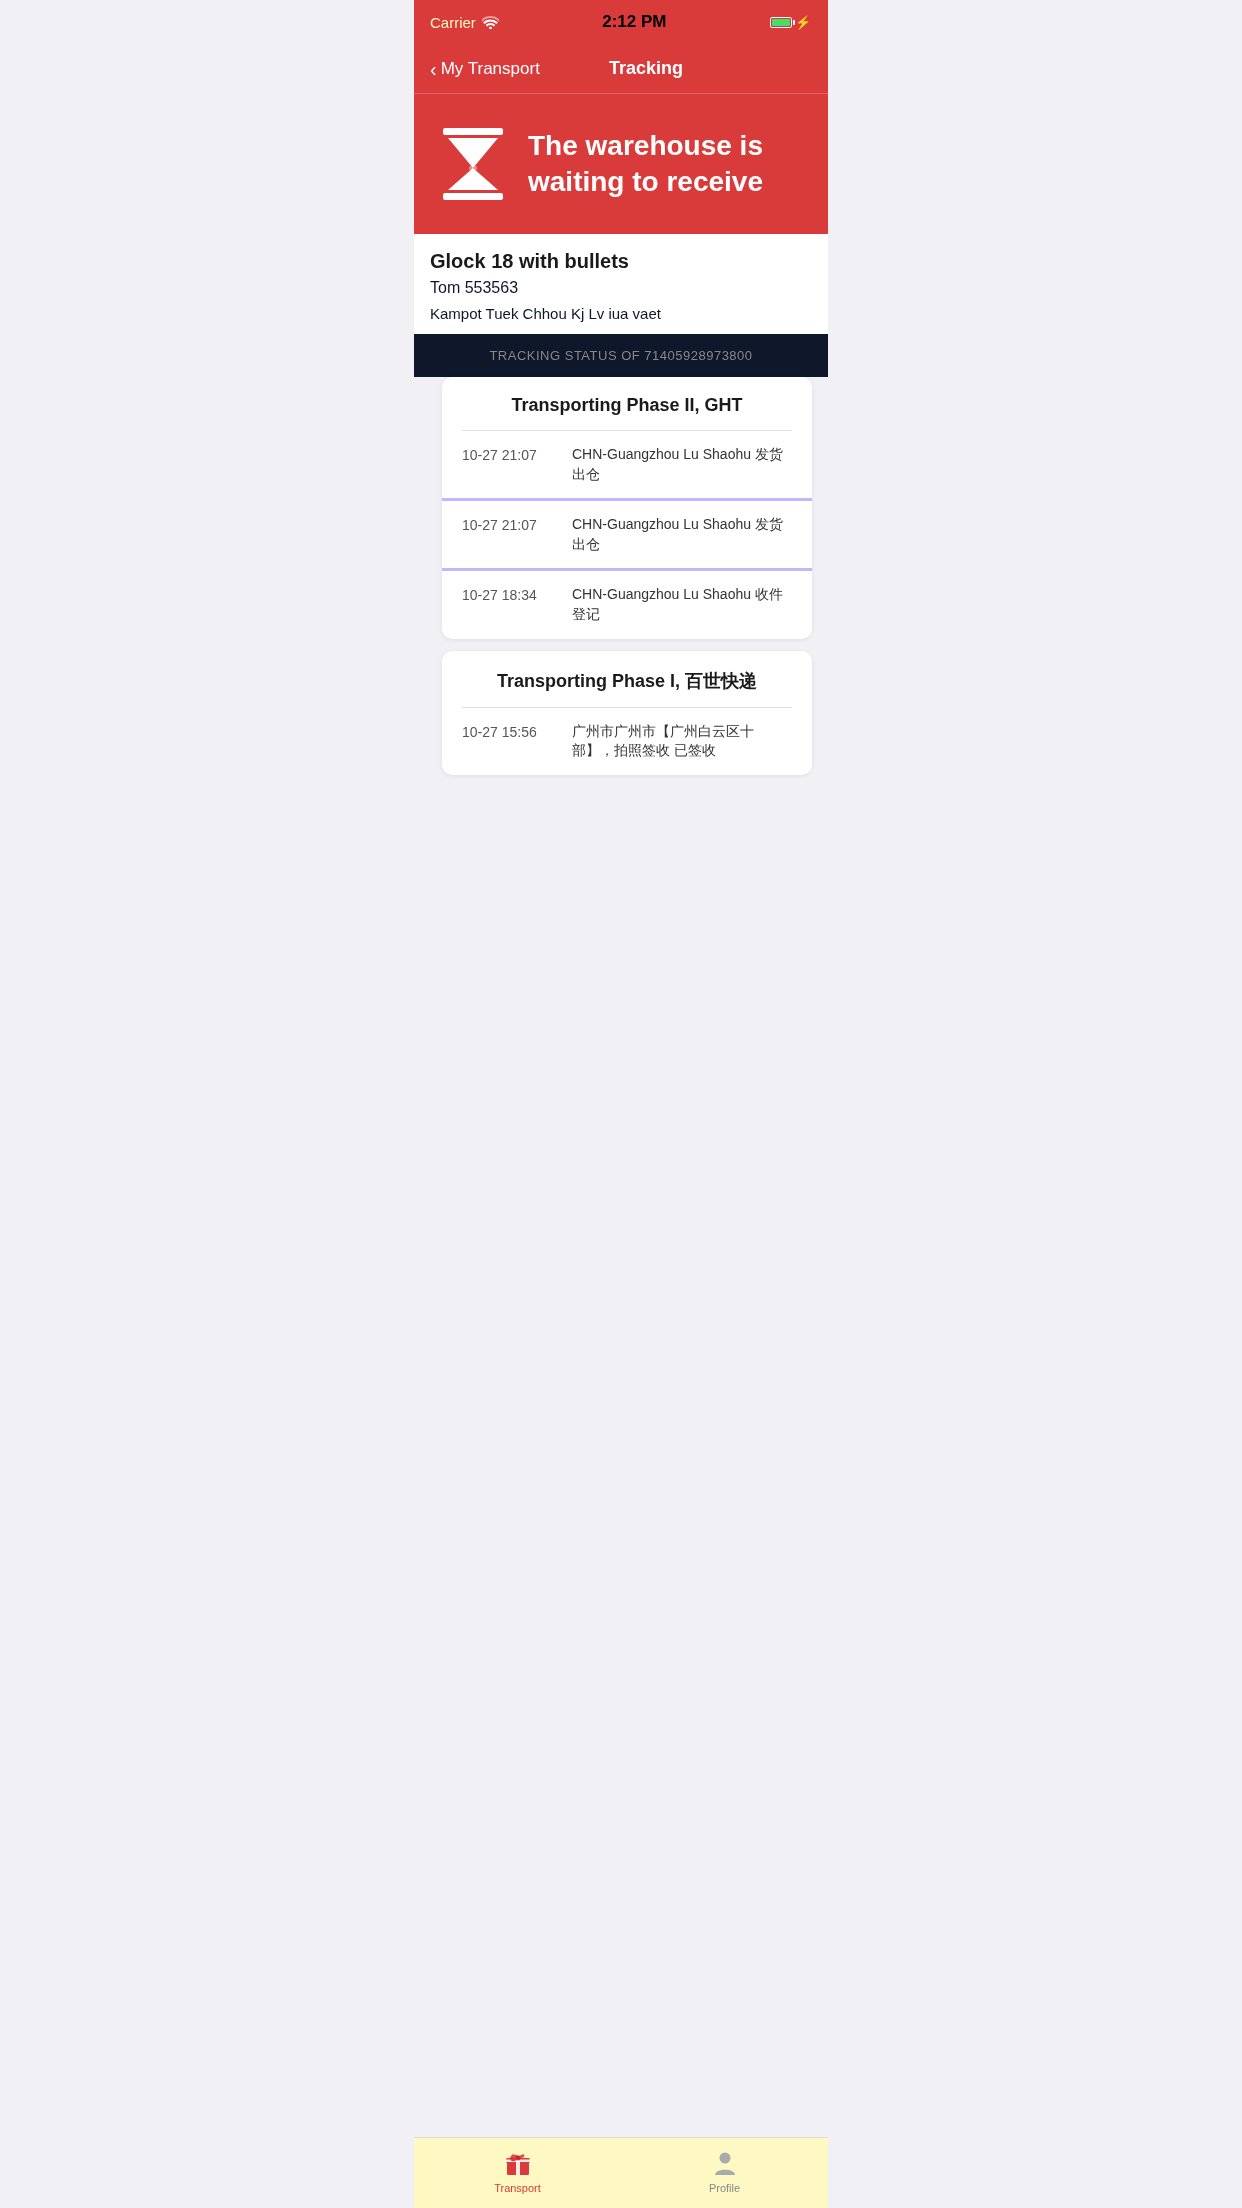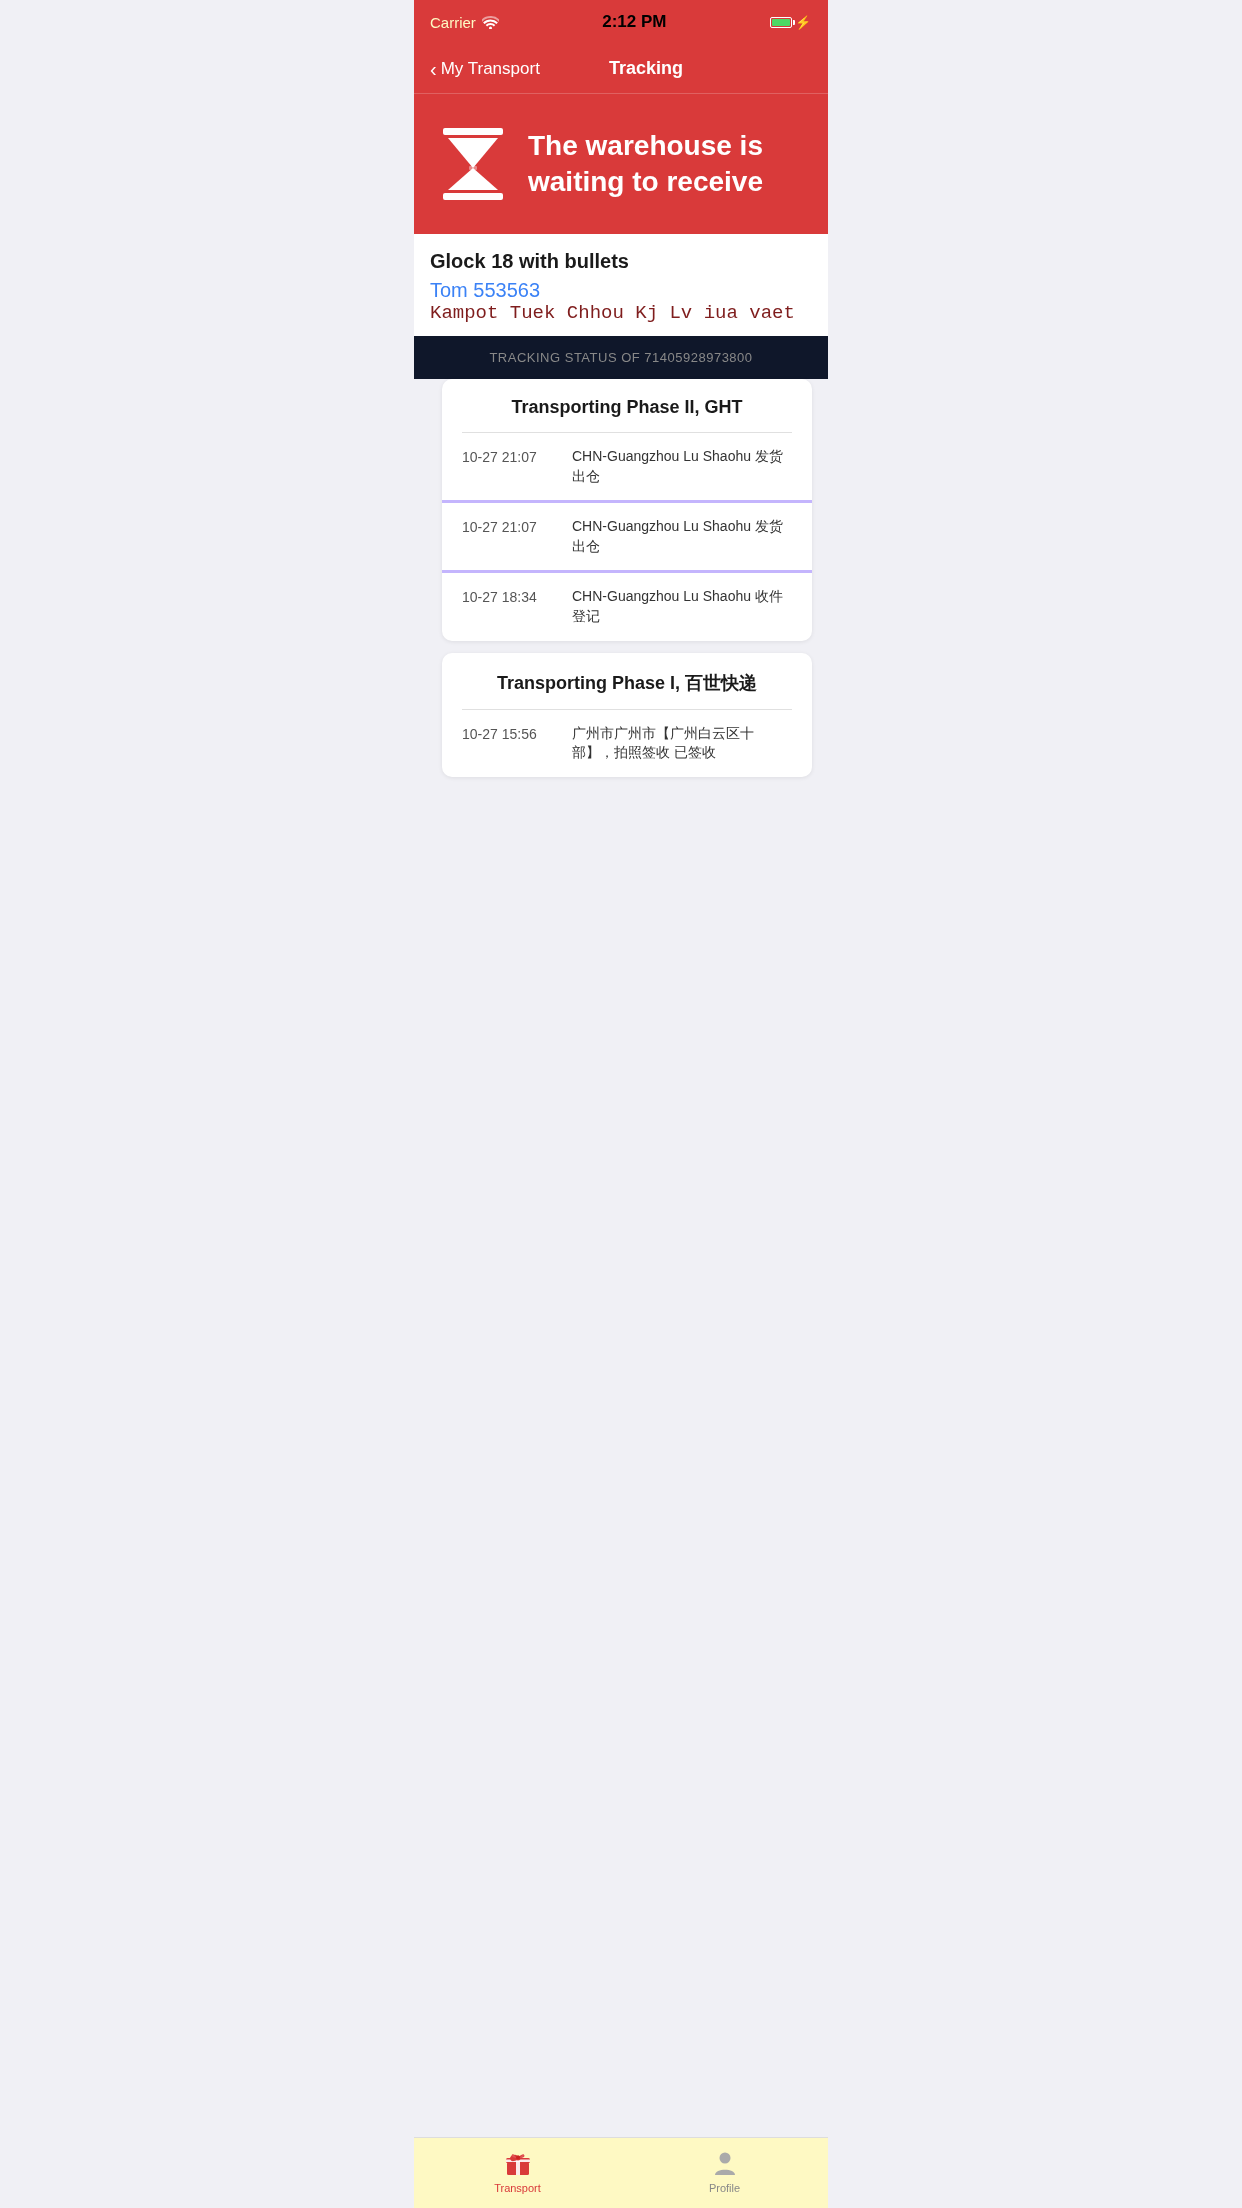--- a/index.html
+++ b/index.html
@@ -130,28 +130,27 @@
       background: white;
       padding: 16px 16px 12px;
     }
     .item-name {
       font-size: 20px;
       font-weight: 700;
       color: #1a1a1a;
       margin-bottom: 6px;
     }
     .item-contact {
-      font-size: 20px;
-      color: #3b82f6;
-      margin-bottom: 0;
+      font-size: 16px;
+      color: #0f172a;
+      margin-bottom: 8px;
     }
     .item-address {
-      font-size: 19px;
-      color: #7f1d1d;
-      font-family: Liberation Mono, monospace;
+      font-size: 15px;
+      color: #0f172a;
     }
 
     
     .tracking-label-section {
       background: #0f172a;
       padding: 14px 16px;
       text-align: center;
     }
     .tracking-label {
       font-size: 13px;

